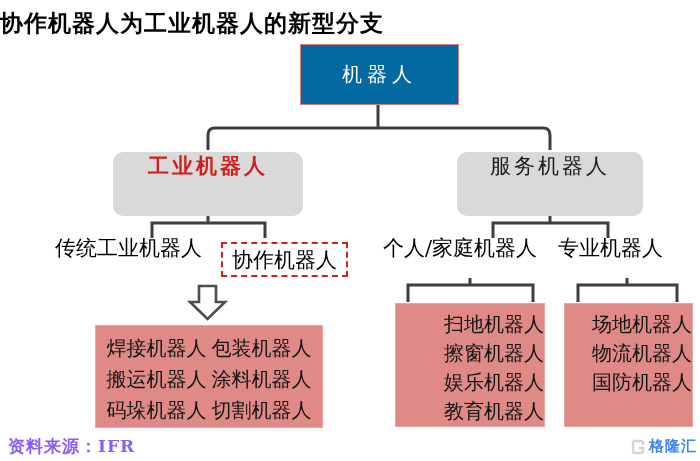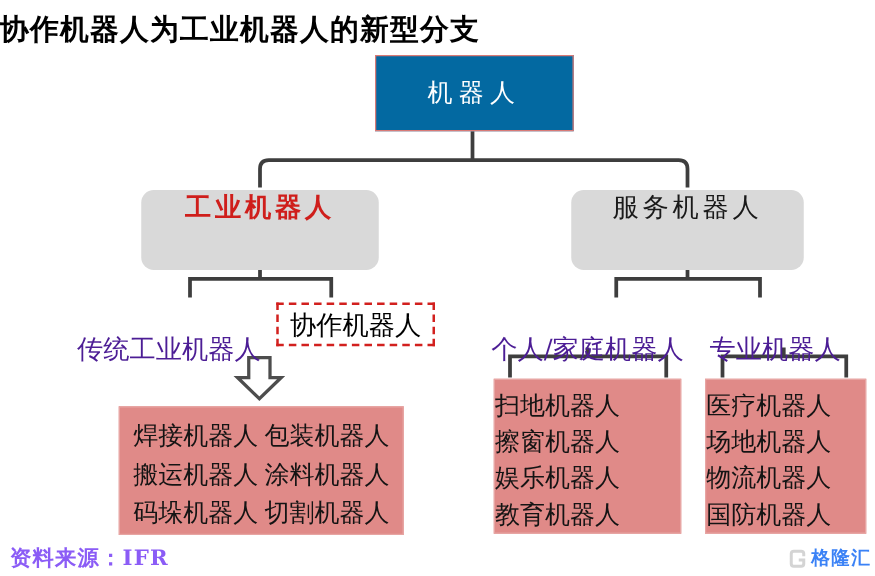--- a/index.html
+++ b/index.html
@@ -19,41 +19,41 @@
     color:#ffffff;font-size:20px;letter-spacing:5px;
   }
   .lvl2-box{
     top:152px;height:64px;background:#d9d9d9;border-radius:10px;
     display:flex;justify-content:center;
     font-size:21px;letter-spacing:3px;box-sizing:border-box;
   }
   .industrial{left:113px;width:190px;color:#cf1e1b;font-weight:bold;}
   .service{left:457px;width:186px;color:#1a1a1a;}
   .lvl3-label{
-    top:264px;height:30px;line-height:30px;text-align:center;
-    font-size:21px;color:#4c1d95;white-space:nowrap;
+    top:233px;height:30px;line-height:30px;
+    font-size:21px;color:#000000;white-space:nowrap;
   }
   .traditional{left:55px;width:160px;}
   .collab-box{
     left:221px;top:242px;width:127px;height:35px;
     border:2px dashed #d2201e;box-sizing:border-box;
     display:flex;align-items:center;justify-content:center;
     font-size:21px;color:#000;white-space:nowrap;
   }
   .personal{left:383px;width:174px;}
   .professional{left:558px;width:124px;}
   .pink-box{
     background:#e08a88;border:1px solid #e7a5a3;box-sizing:border-box;
     color:#141414;font-size:20px;
   }
   .pink-left{left:95px;top:325px;width:228px;height:103px;padding-top:7px;}
   .pink-left .row{display:flex;justify-content:center;gap:5px;line-height:31px;white-space:nowrap;align-items:center;}
   .pink-mid{left:395px;top:303px;width:150px;height:124px;padding-top:6px;}
   .pink-right{left:564px;top:303px;width:129px;height:124px;padding-top:6px;}
-  .pink-col .row{text-align:left;line-height:29px;white-space:nowrap;}
+  .pink-col .row{text-align:right;line-height:29px;white-space:nowrap;}
   .source{
     left:8px;top:435px;font-size:17px;font-weight:bold;color:#8b5cf6;letter-spacing:1px;
   }
   .watermark{
     right:3px;top:437px;display:flex;align-items:center;gap:3px;
     color:#3b82f6;font-size:15px;font-weight:bold;
     font-family:"DejaVu Sans","Liberation Sans",sans-serif;letter-spacing:1px;
   }
   svg.lines{left:0;top:0;}
 </style>
@@ -115,21 +115,20 @@
   </div>
 
   <div class="abs pink-box pink-mid pink-col">
     <div class="row">扫地机器人</div>
     <div class="row">擦窗机器人</div>
     <div class="row">娱乐机器人</div>
     <div class="row">教育机器人</div>
   </div>
 
   <div class="abs pink-box pink-right pink-col">
-    <div class="row">医疗机器人</div>
     <div class="row">场地机器人</div>
     <div class="row">物流机器人</div>
     <div class="row">国防机器人</div>
   </div>
 
   <div class="abs source">资料来源：IFR</div>
 
   <div class="abs watermark">
     <svg width="16" height="16" viewBox="0 0 16 16">
       <path d="M13 6 V4 Q13 2 11 2 H5 Q3 2 3 4 V12 Q3 14 5 14 H11 Q13 14 13 12 V9 H9" fill="none" stroke="#d4d4d4" stroke-width="2.4"></path>

